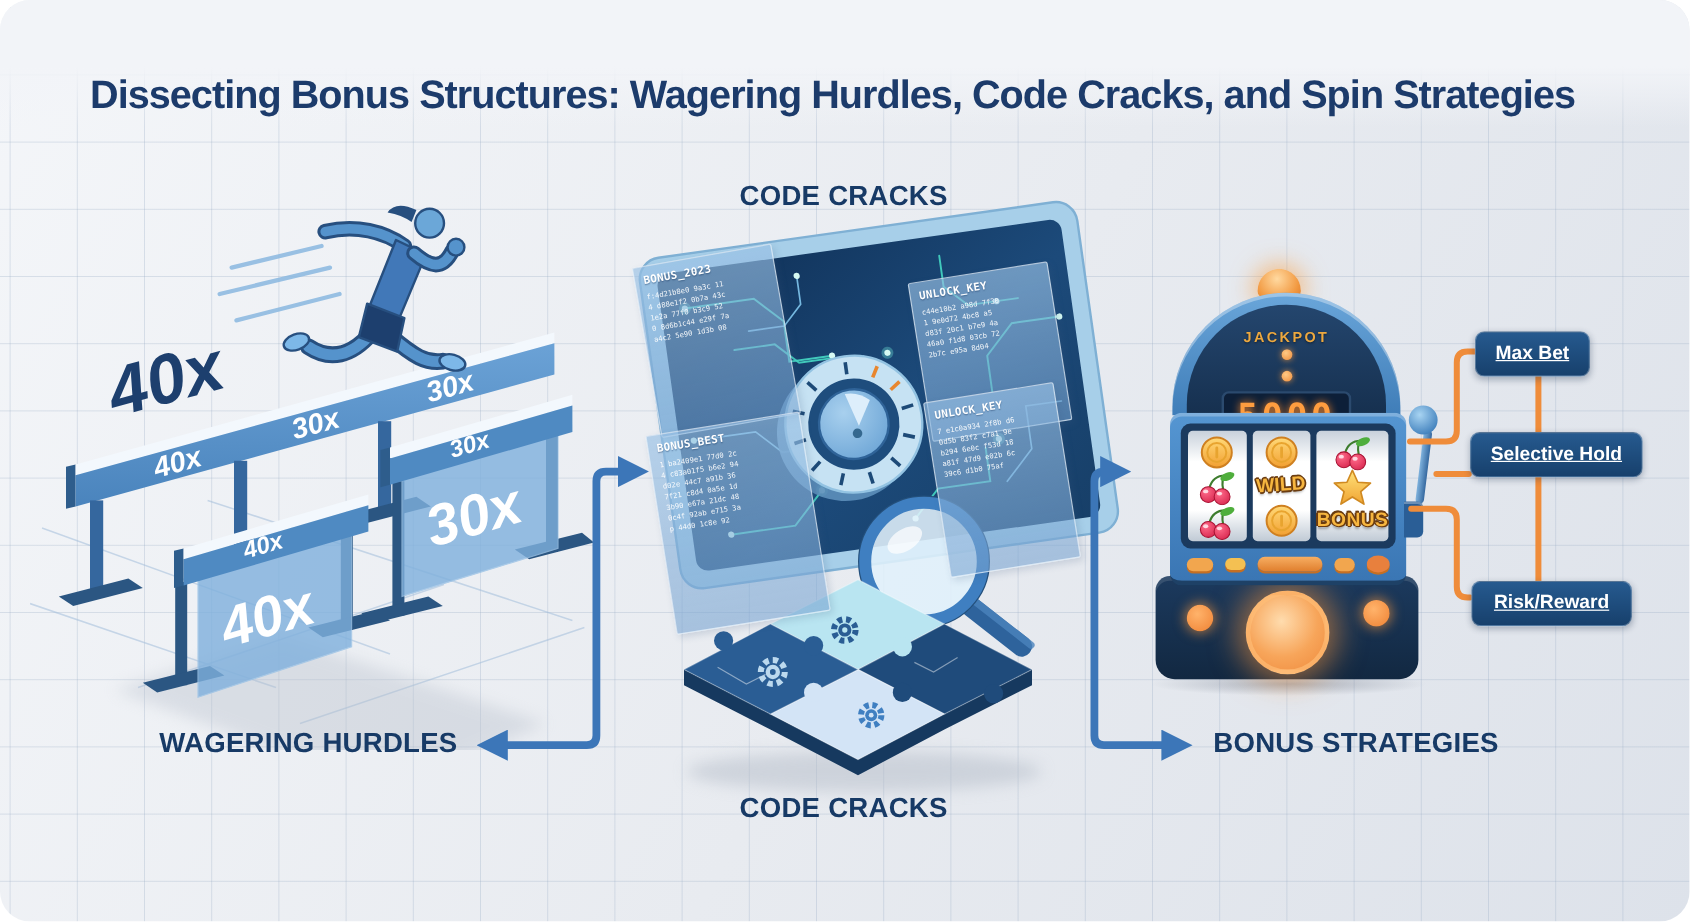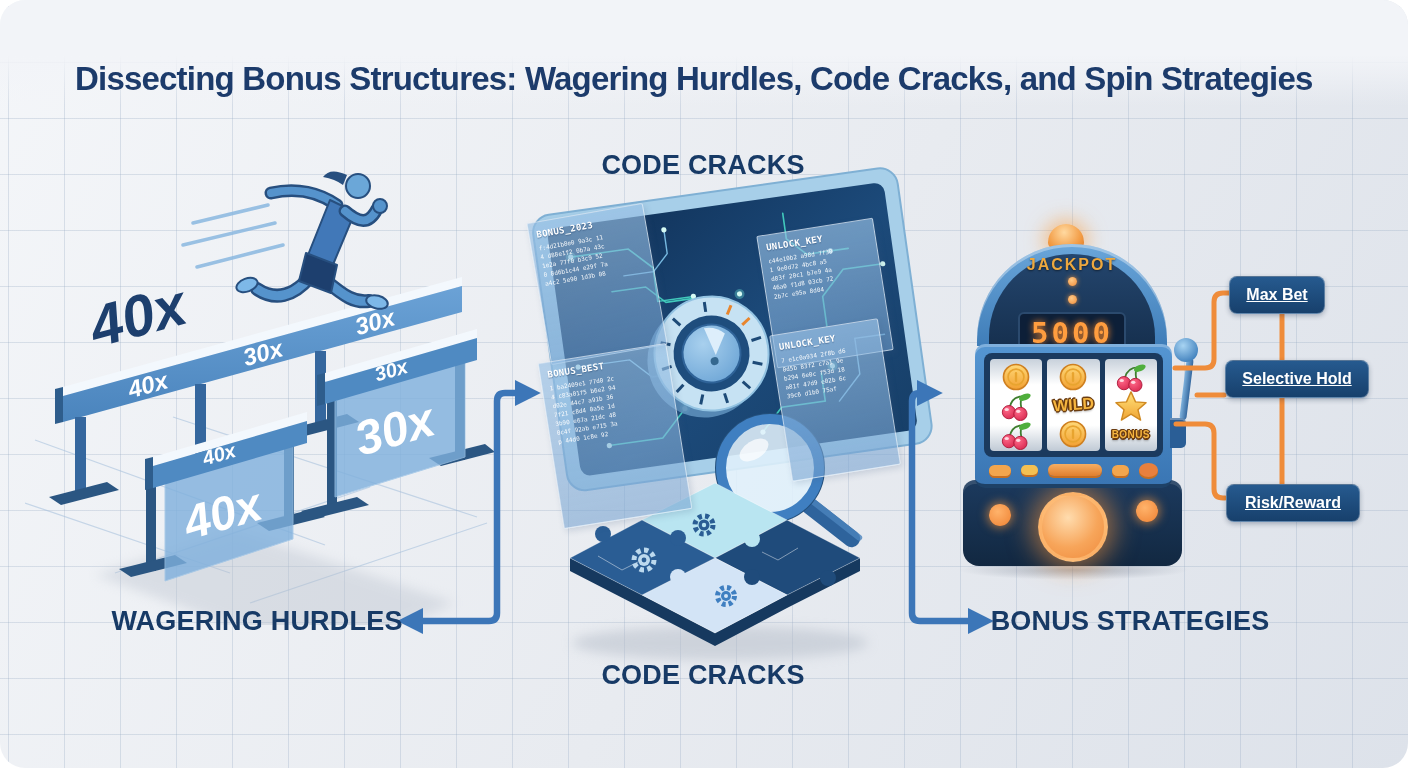--- a/index.html
+++ b/index.html
@@ -8,21 +8,21 @@
     background:linear-gradient(120deg,#f4f6f9 0%,#e8ebf0 55%,#dde2ea 100%);border-radius:25px;}
   .grid{position:absolute;inset:0;
     background-image:
       linear-gradient(to right, rgba(150,170,195,.30) 1px, transparent 1px),
       linear-gradient(to bottom, rgba(150,170,195,.30) 1px, transparent 1px);
     background-size:56px 56px;background-position:8px 6px;}
   .title-haze{position:absolute;top:0;left:0;right:0;height:106px;
     background:linear-gradient(#f2f4f8 52%,rgba(242,244,248,0));}
   .main-title{position:absolute;left:75px;top:38px;width:1310px;
     font-size:33px;font-weight:800;letter-spacing:-.8px;color:#1c3b6b;z-index:5;}
-  .section-label{position:absolute;z-index:5;font-size:27px;font-weight:800;
+  .section-label{position:absolute;z-index:5;font-size:23px;font-weight:800;
     color:#173a66;text-align:center;letter-spacing:.2px;}
   svg{display:block;}
   .layer{position:absolute;}
   
   .code-panel{position:absolute;z-index:2;border-radius:2px;
     background:linear-gradient(rgba(152,192,228,.66),rgba(118,162,208,.58));
     border:1px solid rgba(255,255,255,.55);box-shadow:2px 3px 6px rgba(60,90,130,.18);
     color:#fff;padding:7px 7px;overflow:hidden;}
   .cp-head{font-family:"DejaVu Sans Mono",monospace;font-weight:bold;font-size:9px;
     letter-spacing:.3px;margin-bottom:4px;text-shadow:0 1px 1px rgba(20,50,90,.4);}
@@ -35,21 +35,21 @@
   .lamp{position:absolute;left:96px;top:2px;width:36px;height:24px;
     border-radius:18px 18px 5px 5px;
     background:radial-gradient(circle at 45% 35%,#ffd9a0,#f29a42 70%,#e07f2e);
     box-shadow:0 0 18px 5px rgba(250,160,70,.55);}
   .dome{position:absolute;left:25px;top:22px;width:190px;height:102px;
     border-radius:100px 100px 0 0;
     background:linear-gradient(#6aa6da,#3f7db8);
     box-shadow:inset 0 3px 0 rgba(255,255,255,.35);}
   .dome-inner{position:absolute;left:12px;right:12px;top:10px;bottom:0;
     border-radius:88px 88px 0 0;background:linear-gradient(#24466e,#16304f);text-align:center;}
-  .jackpot{margin-top:2px;font-size:16px;font-weight:800;letter-spacing:2px;color:#eca83f;
+  .jackpot{margin-top:20px;font-size:12px;font-weight:800;letter-spacing:2px;color:#eca83f;
     text-shadow:0 1px 2px rgba(0,0,0,.5);}
   .disp-row{display:flex;align-items:center;justify-content:center;gap:8px;margin-top:3px;flex-direction:column;}
   .dotcol{display:flex;flex-direction:column;gap:9px;}
   .odot{width:9px;height:9px;border-radius:50%;
     background:radial-gradient(circle at 40% 35%,#ffc985,#ef8c3a);
     box-shadow:0 0 5px rgba(247,150,60,.85);}
   .display{width:104px;height:40px;background:#0d1f38;border:2px solid #2b4a6e;border-radius:6px;
     color:#ff9d3f;font-family:"DejaVu Sans Mono",monospace;font-size:29px;font-weight:bold;
     letter-spacing:3px;line-height:38px;text-shadow:0 0 7px #ff8c2a;}
   .slot-body{position:absolute;left:23px;top:122px;width:197px;height:140px;
@@ -58,21 +58,21 @@
   .bezel{position:absolute;left:9px;right:9px;top:9px;height:104px;background:#1b3a5e;
     border-radius:8px;padding:6px;display:flex;gap:5px;box-sizing:border-box;}
   .reel{flex:1;border-radius:4px;display:flex;flex-direction:column;align-items:center;
     justify-content:space-between;padding:3px 0;
     background:linear-gradient(180deg,#c8d1db,#ffffff 28%,#ffffff 72%,#c0cad5);}
   .sym{height:29px;display:flex;align-items:center;justify-content:center;}
   .sym-word{font-weight:800;color:#f7b63f;
     text-shadow:-1.5px 0 #6b3c10,1.5px 0 #6b3c10,0 -1.5px #6b3c10,0 1.5px #6b3c10,
       -1px -1px #6b3c10,1px 1px #6b3c10,0 2.5px 2px rgba(0,0,0,.3);}
   .wild{font-size:16px;transform:rotate(-4deg);}
-  .bonus{font-size:10px;letter-spacing:.4px;}
+  .bonus{font-size:16px;letter-spacing:.4px;}
   .btnrow{position:absolute;left:14px;right:14px;top:118px;height:16px;
     display:flex;align-items:center;justify-content:space-between;}
   .pbtn{border-radius:8px;background:#f2a64e;box-shadow:0 2px 0 #c56f23;}
   .b1{width:22px;height:11px;} .b2{width:17px;height:10px;background:#f4c052;}
   .b3{width:54px;height:12px;background:linear-gradient(#f7ae62,#e07f2e);}
   .b4{width:17px;height:11px;} .b5{width:19px;height:14px;border-radius:50%;background:#e8803d;}
   .slot-base{position:absolute;left:11px;top:258px;width:219px;height:86px;
     background:linear-gradient(#1c3a5e,#122841);border-radius:12px 12px 16px 16px;
     box-shadow:inset 0 4px 0 rgba(255,255,255,.12);}
   .glow-btn{position:absolute;left:50%;top:12px;transform:translateX(-50%);

